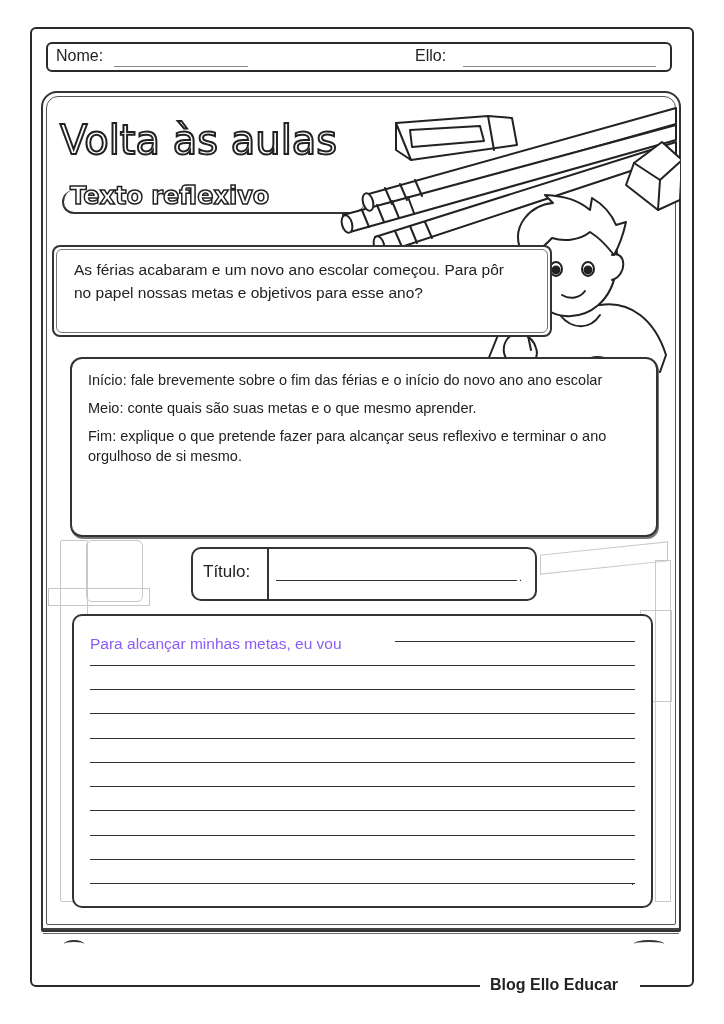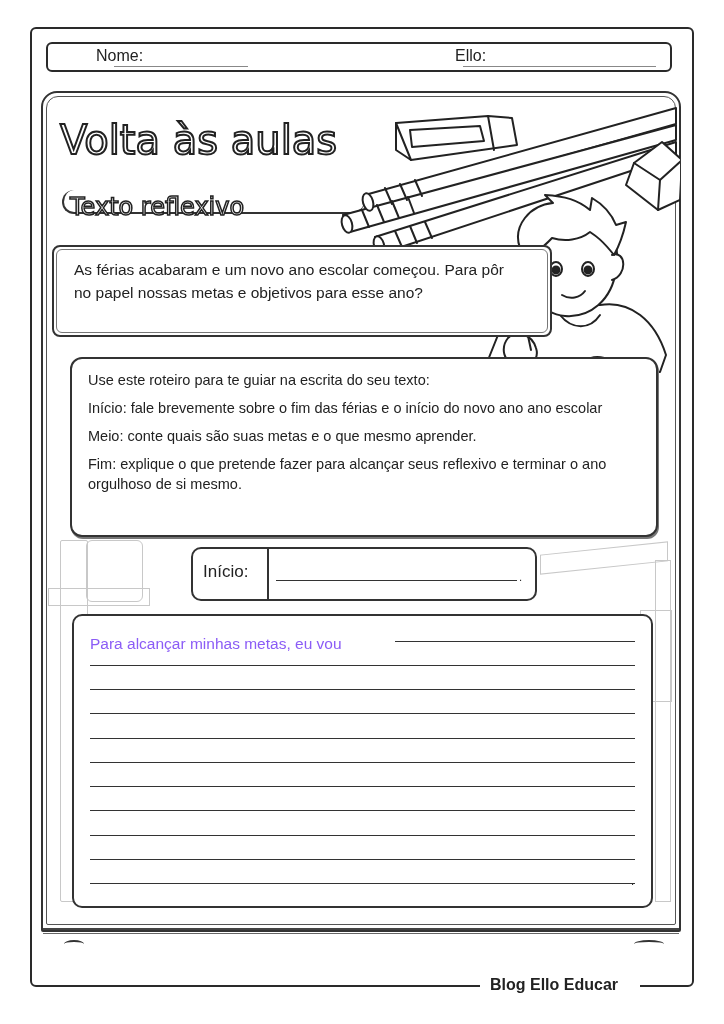--- a/index.html
+++ b/index.html
@@ -18,21 +18,21 @@
   }
   .footer-text {
     left: 490px; top: 976px; width: 150px; text-align: left;
     font-family: "Liberation Sans", sans-serif; font-weight: bold; font-size: 16px; color: #222;
   }
   .name-bar {
     left: 46px; top: 42px; width: 626px; height: 30px;
     border: 2px solid #2a2a2a; border-radius: 6px; box-sizing: border-box;
   }
   .name-label, .date-label {
-    top: 47px; font-family: "Liberation Sans", sans-serif; font-size: 16px; color: #222; margin-left: 40px;
+    top: 47px; font-family: "Liberation Sans", sans-serif; font-size: 16px; color: #222;
   }
   .name-label { left: 56px; }
   .date-label { left: 415px; }
   .blank { height: 0; border-bottom: 1.5px solid #888; }
   .inner-frame {
     left: 41px; top: 91px; width: 640px; height: 841px;
     border: 2px solid #333; border-radius: 16px 16px 2px 2px; box-sizing: border-box;
   }
   .inner-frame2 {
     left: 46px; top: 96px; width: 630px; height: 829px;
@@ -48,22 +48,22 @@
     font-size: 40px; letter-spacing: 0px; color: #fff;
     -webkit-text-stroke: 2px #222;
     text-shadow: 0 0 0 #222, 2px 2px 0 #fff, -2px -2px 0 #fff;
   }
   .title-sub-pill {
     left: 62px; top: 190px; width: 302px; height: 24px;
     border: 2px solid #333; border-radius: 12px; border-left-color: #333; box-sizing: border-box;
     border-right: none; border-top: none; border-bottom: 2px solid #333;
   }
   .title-sub {
-    left: 70px; top: 182px; font-family: "DejaVu Sans", sans-serif; font-weight: normal; font-size: 24px;
-    color: #fff; margin-top: 11px; -webkit-text-stroke: 1.5px #222;
+    left: 70px; top: 182px; font-family: "DejaVu Sans", sans-serif; font-weight: bold; font-size: 24px;
+    color: #fff; -webkit-text-stroke: 1.5px #222;
   }
 
   .intro-box {
     left: 52px; top: 245px; width: 500px; height: 92px;
     border: 2px solid #333; border-radius: 8px; box-sizing: border-box; background: #fff;
   }
   .intro-box2 {
     left: 56px; top: 249px; width: 492px; height: 84px;
     border: 1px solid #777; border-radius: 6px; box-sizing: border-box;
   }
@@ -197,29 +197,28 @@
     </g>
   </g>
 </svg>
 
 <div class="abs intro-box"></div>
 <div class="abs intro-box2"></div>
 <div class="abs intro-text">As férias acabaram e um novo ano escolar começou. Para pôr no papel nossas metas e objetivos para esse ano?</div>
 
 <div class="abs guide-box"></div>
 <div class="abs guide-text">
-  <p>Use este roteiro para te guiar na escrita do seu texto:</p>
   <p>Início: fale brevemente sobre o fim das férias e o início do novo ano ano escolar</p>
   <p>Meio: conte quais são suas metas e o que mesmo aprender.</p>
   <p>Fim: explique o que pretende fazer para alcançar seus reflexivo e terminar o ano orgulhoso de si mesmo.</p>
 </div>
 
 <div class="abs title-box"></div>
 <div class="abs title-divider"></div>
-<div class="abs title-label">Início:</div>
+<div class="abs title-label">Título:</div>
 <div class="abs title-line"></div>
 <div class="abs title-dot">.</div>
 
 <div class="abs write-box"></div>
 <div class="abs write-prompt">Para alcançar minhas metas, eu vou</div>
 <div class="abs prompt-line"></div>
 <div class="abs wline" style="top:665px;"></div>
 <div class="abs wline" style="top:689px;"></div>
 <div class="abs wline" style="top:713px;"></div>
 <div class="abs wline" style="top:738px;"></div>

